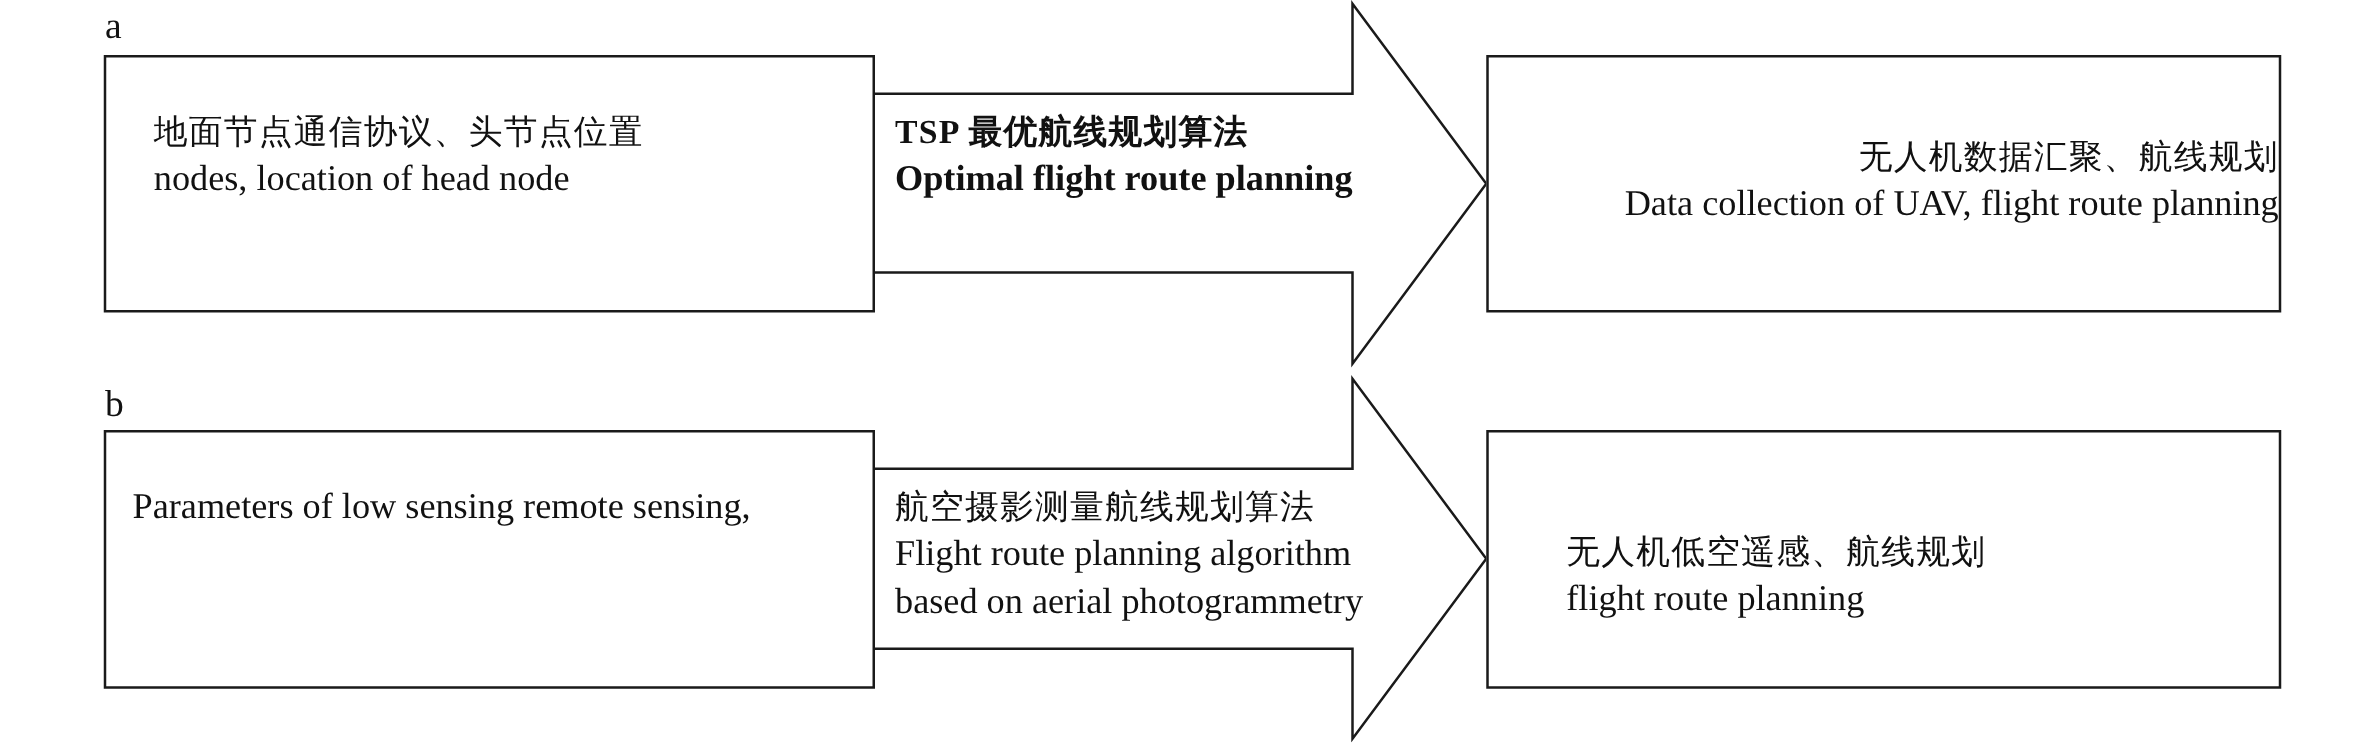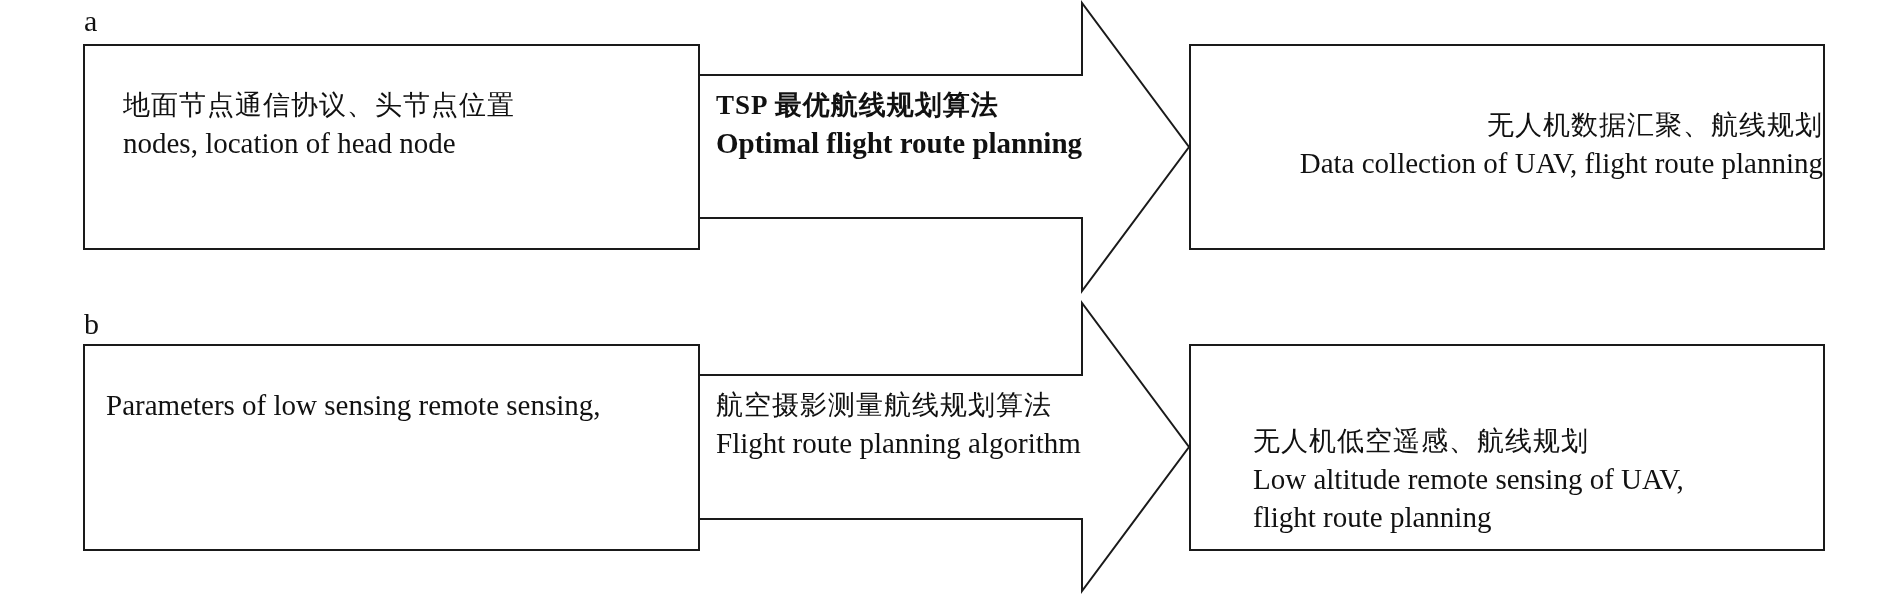--- a/index.html
+++ b/index.html
@@ -46,21 +46,21 @@
   <div class="label" style="left:84px; top:309px;">b</div>
 
   <div class="box" style="left:83px; top:344px; width:617px; height:207px;"></div>
   <div class="txt" style="left:106px; top:386px;">
     <div>Parameters of low sensing remote sensing,</div>
   </div>
 
   <div class="txt" style="left:716px; top:386px;">
     <div class="cn">航空摄影测量航线规划算法</div>
     <div>Flight route planning algorithm</div>
+    <div>based on aerial photogrammetry</div>
   </div>
 
   <div class="box" style="left:1189px; top:344px; width:636px; height:207px;"></div>
   <div class="txt" style="left:1253px; top:386px;margin-top:36px;">
     <div class="cn">无人机低空遥感、航线规划</div>
-    <div>Low altitude remote sensing of UAV,</div>
     <div>flight route planning</div>
   </div>
 </div>
 
 </body></html>

